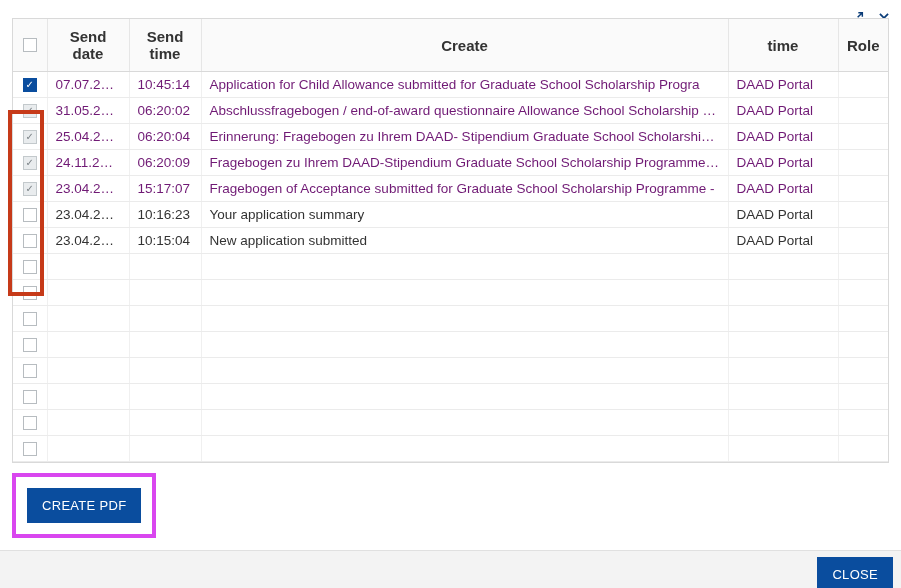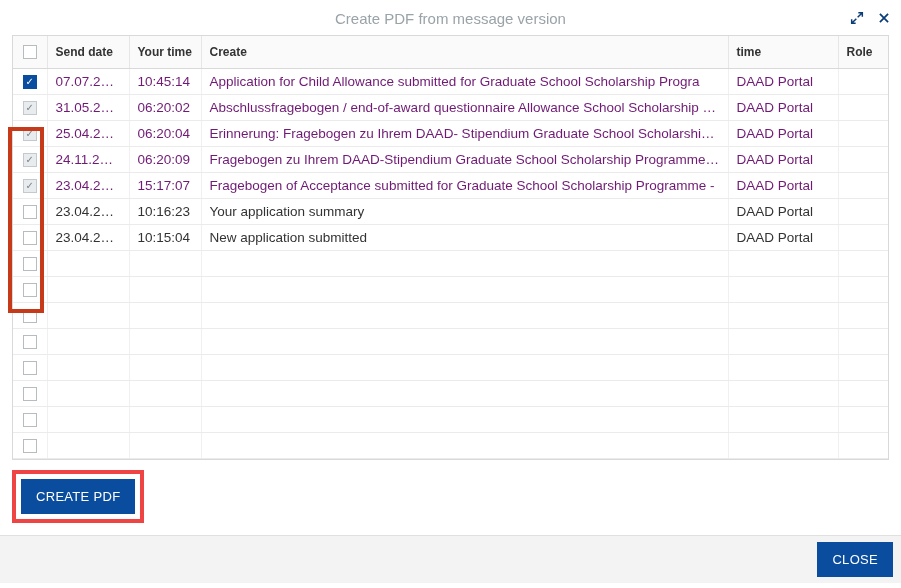--- a/index.html
+++ b/index.html
@@ -48,23 +48,23 @@
     table-layout: fixed;
   }
   col.c-check { width: 34px; }
   col.c-date  { width: 82px; }
   col.c-time  { width: 72px; }
   col.c-subj  { width: auto; }
   col.c-from  { width: 110px; }
   col.c-role  { width: 50px; }
   th {
     background: #fafafa;
-    text-align: left;
+    text-align: center;
     font-weight: 600;
-    font-size: 12px;
+    font-size: 15px;
     border-bottom: 1px solid #d9d9d9;
     border-right: 1px solid #e6e6e6;
     padding: 9px 8px;
     color: #333;
   }
   th:last-child, td:last-child { border-right: none; }
   td {
     border-bottom: 1px solid #ebebeb;
     border-right: 1px solid #f0f0f0;
     padding: 5px 8px;
@@ -124,36 +124,35 @@
     background: #0a4d9e;
     color: #fff;
     border: 1px solid #0a4d9e;
     padding: 9px 14px;
     font-size: 13px;
     letter-spacing: 0.3px;
     cursor: pointer;
   }
   .create-highlight {
     display: inline-block;
-    padding: 5px;
-    border: 4px solid #ef4444;
+    padding: 11px;
+    border: 4px solid #d946ef;
   }
   .footer {
     background: #f3f3f3;
     border-top: 1px solid #e0e0e0;
     display: flex;
     justify-content: flex-end;
     padding: 6px 8px;
   }
 </style>
 </head>
 <body>
 
 <div class="dialog-header">
-  <span class="title">Create PDF from message version</span>
   <div class="controls">
     <span class="expand-btn">
       <svg width="16" height="16" viewBox="0 0 24 24" fill="none" stroke="#0a3c78" stroke-width="2.2">
         <path d="M14 4h6v6M10 20H4v-6M20 4l-7 7M4 20l7-7"></path>
       </svg>
     </span>
     <span class="close-x">
       <svg width="14" height="14" viewBox="0 0 24 24" fill="none" stroke="#0a3c78" stroke-width="3">
         <path d="M5 5l14 14M19 5L5 19"></path>
       </svg>
@@ -174,21 +173,21 @@
           <col class="c-role">
       </colgroup>
       <thead>
         <tr>
           <th>
             <div class="chk-outer">
                 <span class="chk"></span>
               </div>
           </th>
           <th>Send date</th>
-          <th>Your time</th>
+          <th>Send time</th>
           <th>Create</th>
           <th>time</th>
           <th>Role</th>
         </tr>
       </thead>
       <tbody id="tbody">
           <tr>
             <td>
               <div class="chk-outer">
                 <span class="chk checked blue">✓</span>

